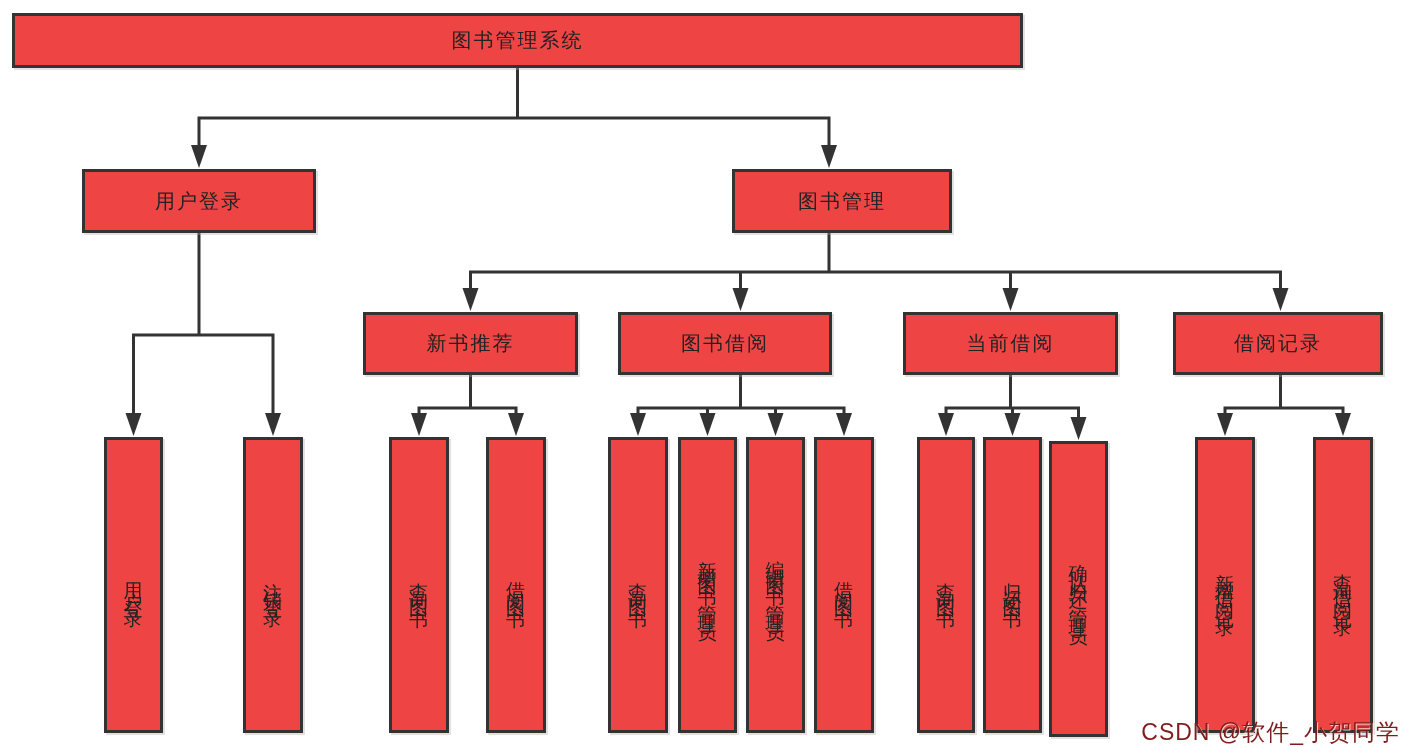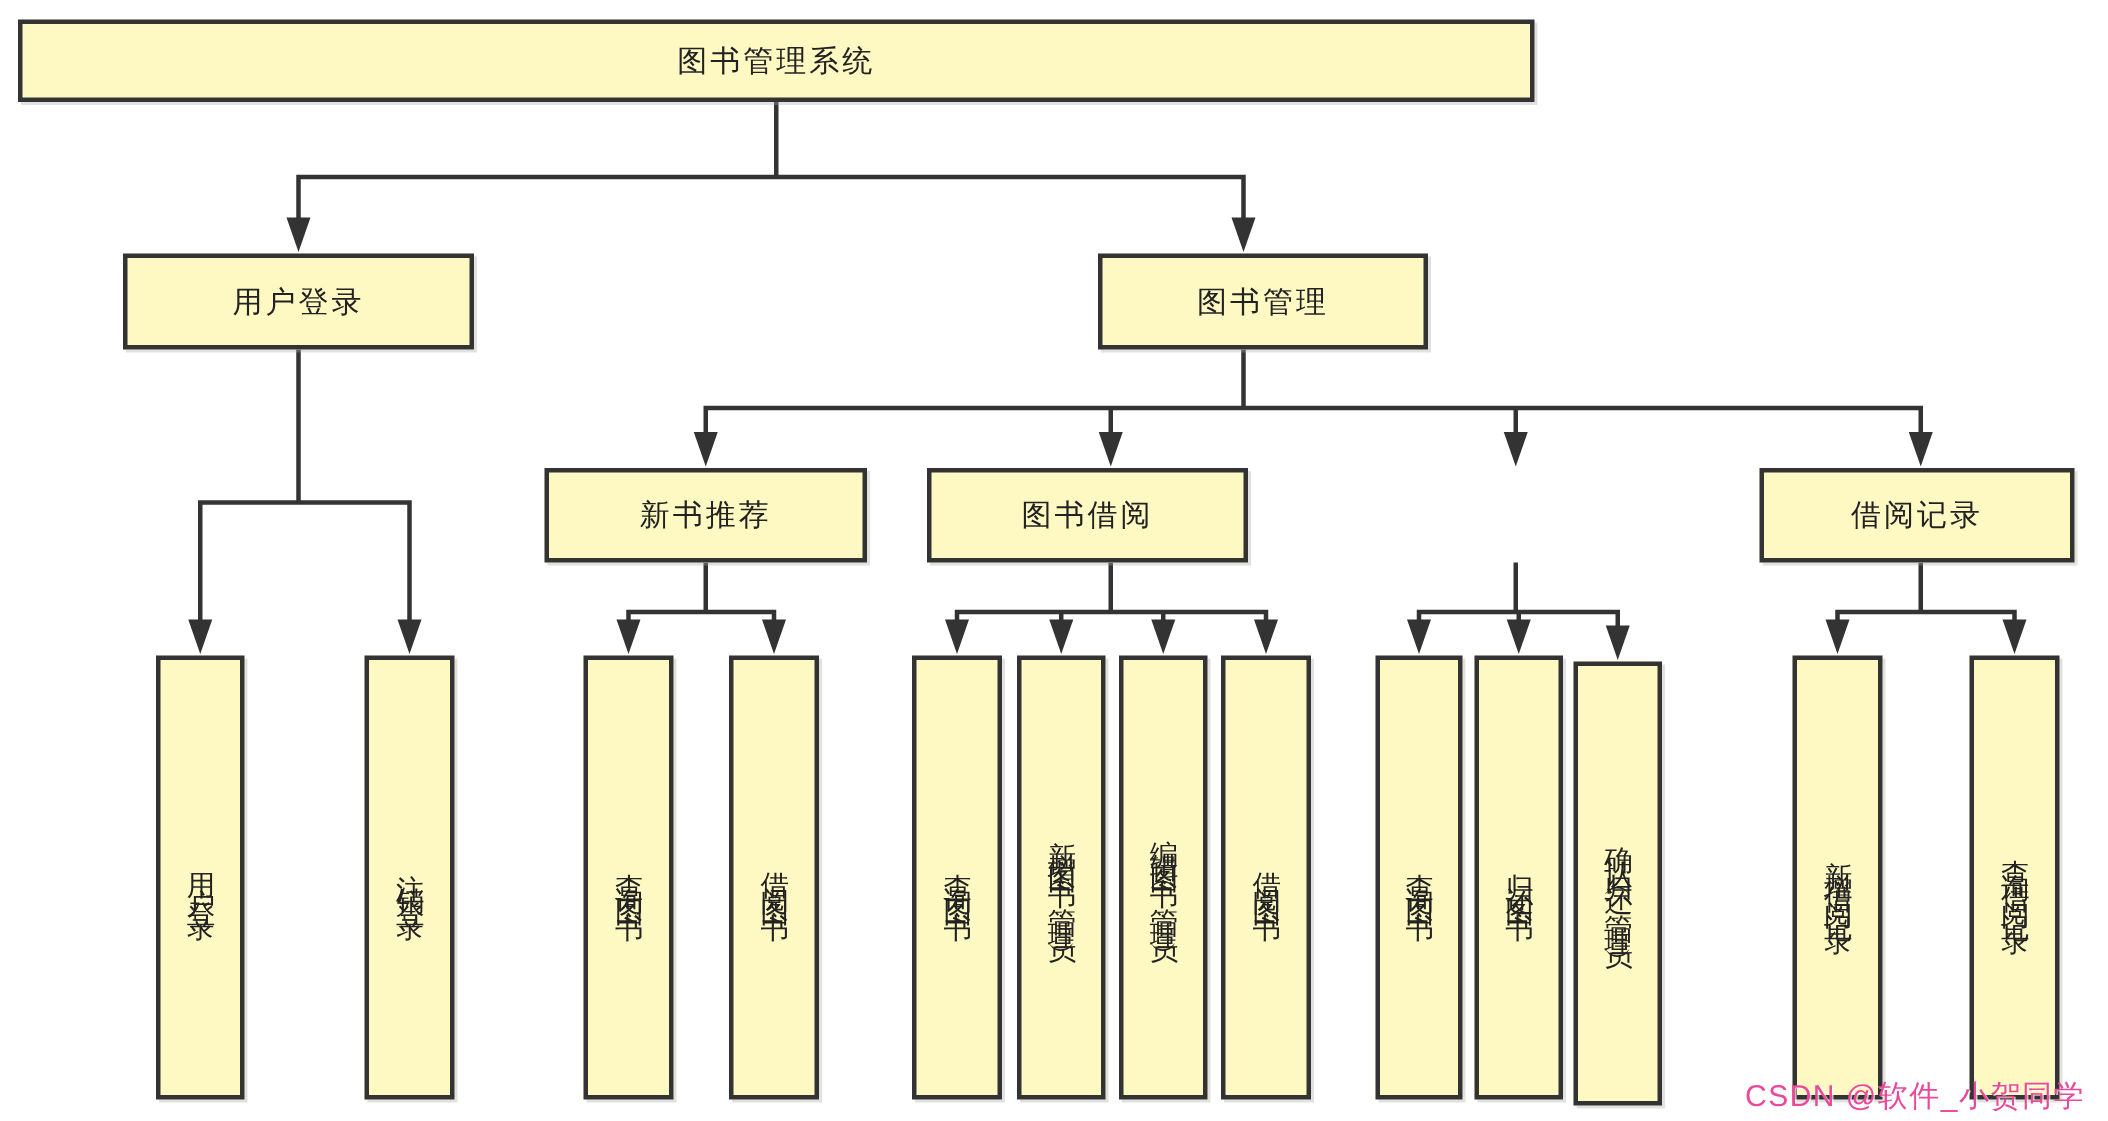--- a/index.html
+++ b/index.html
@@ -12,21 +12,21 @@
     overflow: hidden;
   }
   .wires {
     position: absolute;
     left: 0; top: 0;
     width: 1405px; height: 747px;
     pointer-events: none;
   }
   .box {
     position: absolute;
-    background: #fef9c3;
+    background: #ef4444;
     border: 3px solid #333333;
     box-sizing: border-box;
     display: flex;
     align-items: center;
     justify-content: center;
     color: #222222;
     box-shadow: 2px 2px 0 rgba(170,170,170,0.35);
   }
   .hbox {
     font-size: 20px;
@@ -36,23 +36,23 @@
   .vbox {
     writing-mode: vertical-rl;
     text-orientation: mixed;
     font-size: 19px;
     letter-spacing: 9px;
     line-height: 1;
   }
   .watermark {
     position: absolute;
     top: 717px;
-    right: 15px;
-    font-size: 20px;
-    color: #ec4899;
+    right: 5px;
+    font-size: 23px;
+    color: #7f1d1d;
     letter-spacing: 1px;
     text-shadow: 1px 1px 0 rgba(255,255,255,0.7);
     white-space: nowrap;
   }
 </style>
 </head>
 <body>
 
 <div class="canvas">
 
@@ -96,20 +96,21 @@
     </g>
   </svg>
 
   <div class="box hbox" style="left:12px; top:13px; width:1011px; height:55px;">图书管理系统</div>
 
   <div class="box hbox" style="left:82px; top:169px; width:234px; height:64px;">用户登录</div>
   <div class="box hbox" style="left:732px; top:169px; width:220px; height:64px;">图书管理</div>
 
   <div class="box hbox" style="left:363px; top:312px; width:215px; height:63px;">新书推荐</div>
   <div class="box hbox" style="left:618px; top:312px; width:214px; height:63px;">图书借阅</div>
+  <div class="box hbox" style="left:903px; top:312px; width:215px; height:63px;">当前借阅</div>
   <div class="box hbox" style="left:1173px; top:312px; width:210px; height:63px;">借阅记录</div>
 
   <div class="box vbox" style="left:104px; top:437px; width:59px; height:296px;">用户登录</div>
   <div class="box vbox" style="left:243px; top:437px; width:60px; height:296px;">注销登录</div>
 
   <div class="box vbox" style="left:389px; top:437px; width:60px; height:296px;">查询图书</div>
   <div class="box vbox" style="left:486px; top:437px; width:60px; height:296px;">借阅图书</div>
 
   <div class="box vbox" style="left:608px; top:437px; width:60px; height:296px;">查询图书</div>
   <div class="box vbox" style="left:678px; top:437px; width:59px; height:296px;">新增图书（管理员）</div>

